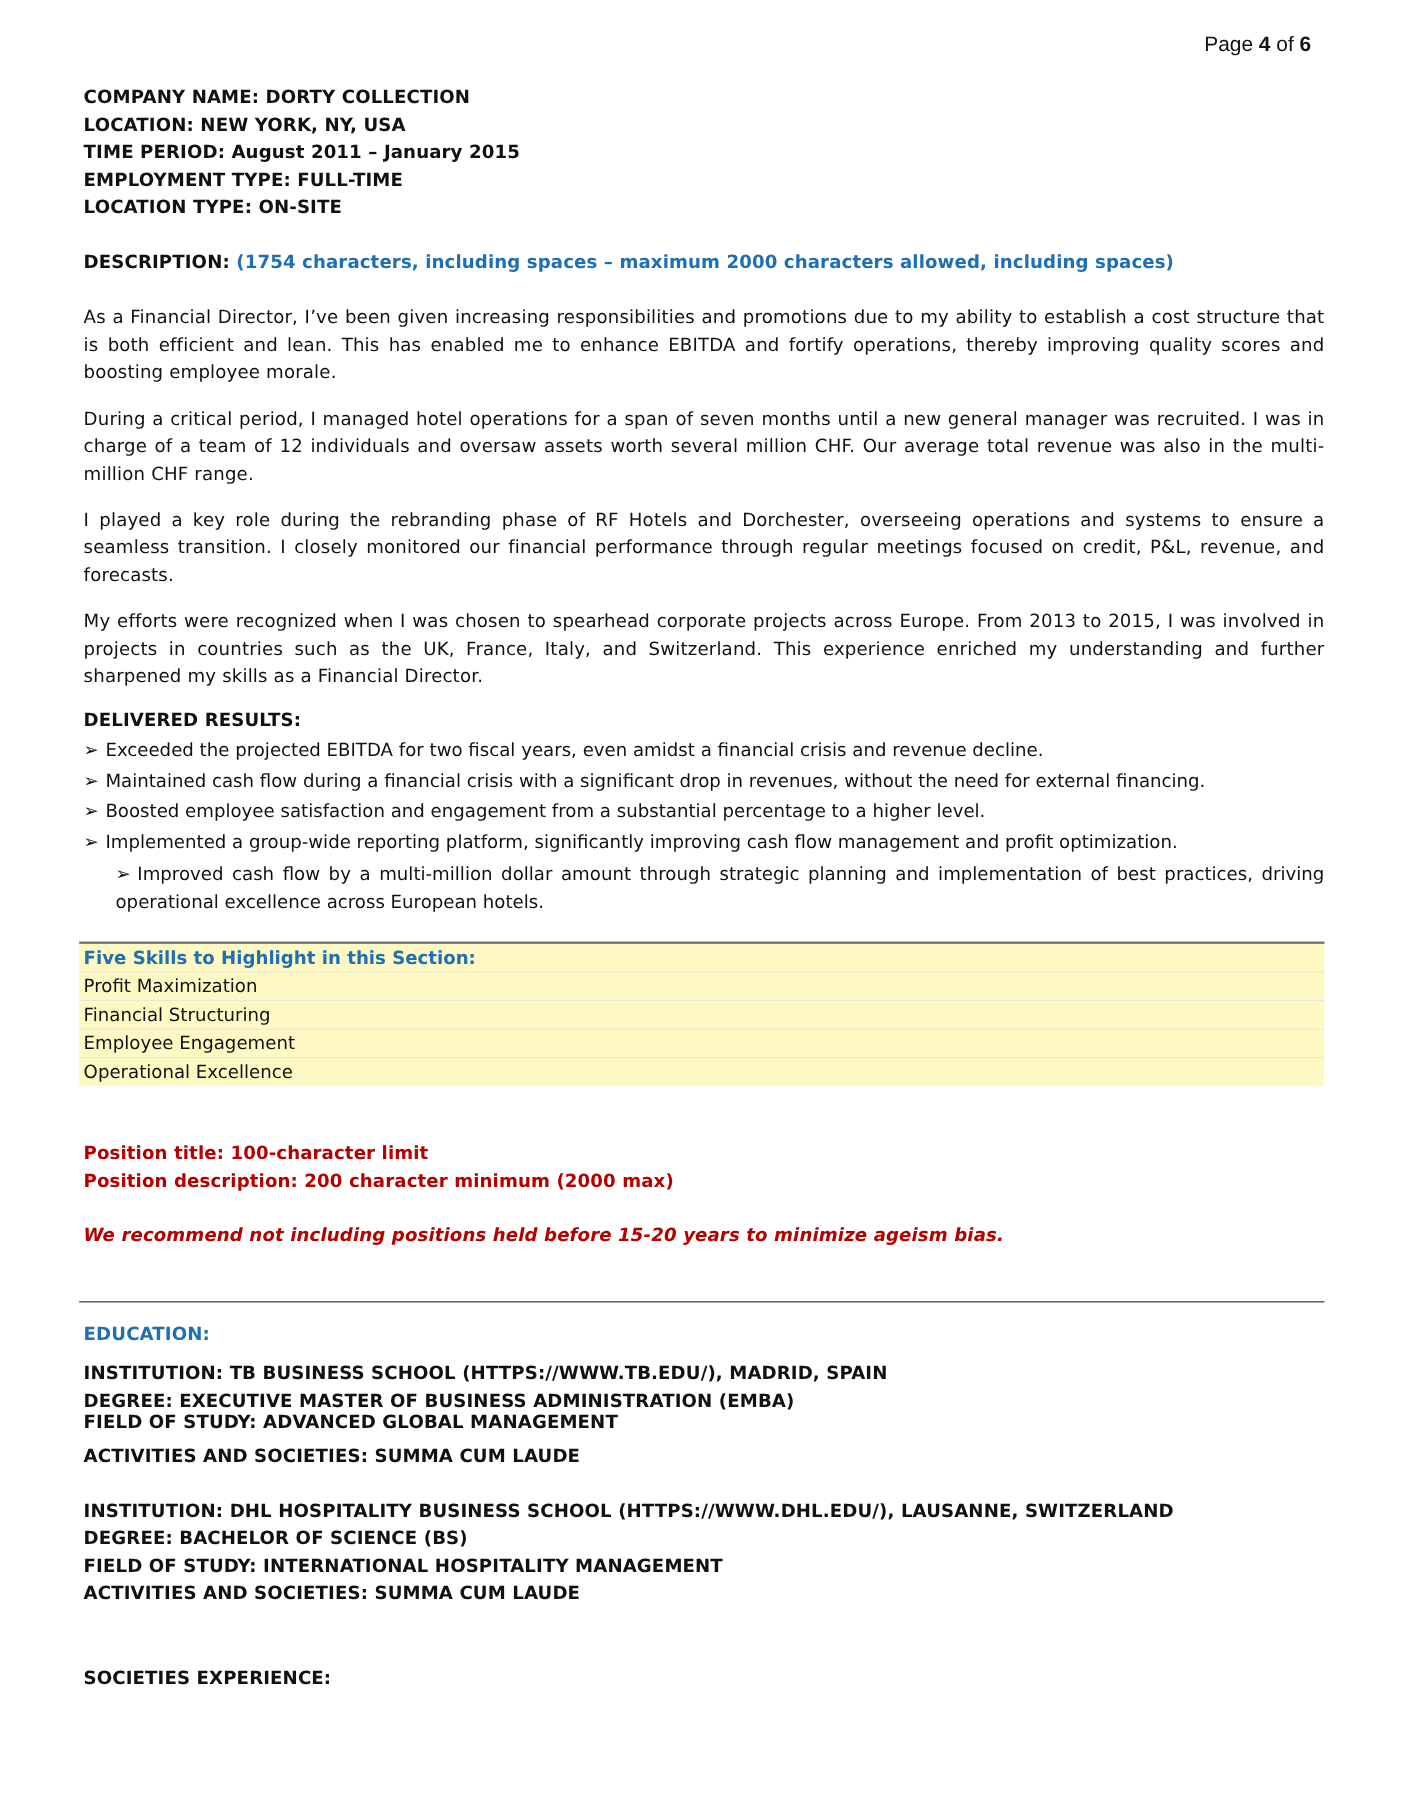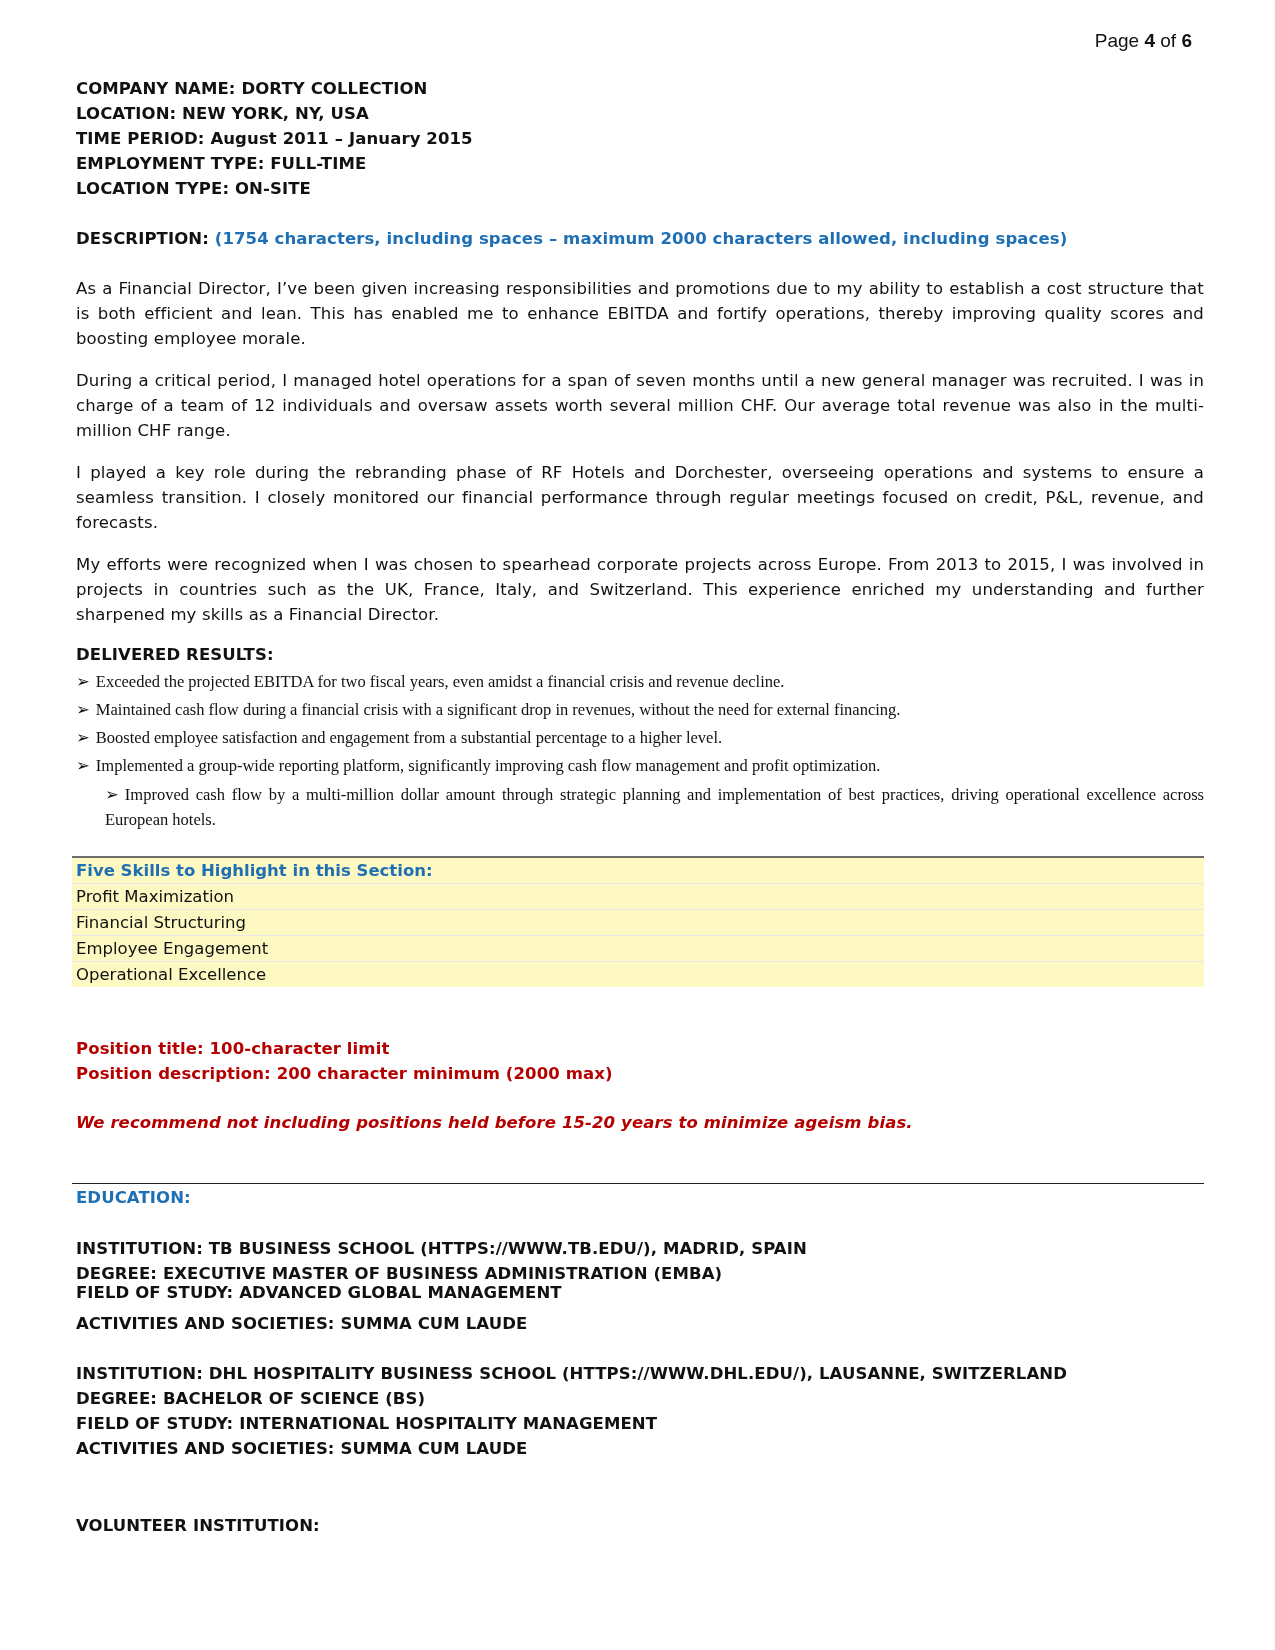--- a/index.html
+++ b/index.html
@@ -3,26 +3,26 @@
 <meta charset="utf-8">
 <style>
   html, body { margin: 0; padding: 0; background: #ffffff; }
   body { width: 1275px; height: 1650px; position: relative; overflow: hidden;
          font-family: "DejaVu Sans", sans-serif; color: #111111; }
   .page-num { position: absolute; top: 30px; right: 83px; font-family: "Liberation Sans", sans-serif;
               font-size: 19px; color: #111; }
   .page-num b { font-weight: bold; }
   .content { position: absolute; left: 76px; width: 1128px; top: 0; }
   .hdr { position: absolute; left: 0; font-size: 16.5px; font-weight: bold; letter-spacing: 0.1px; white-space: nowrap; line-height: 25px; }
-  .blue { color: #1F6FB4; }
+  .blue { color: #1F6FB4; margin-top: 15px; }
   .red { color: #B50000; }
   .para { position: absolute; left: 0; width: 1128px; font-size: 16.5px; line-height: 25px;
           text-align: justify; text-align-last: left; letter-spacing: 0.15px; }
   .bullets { position: absolute; left: 0; width: 1128px; font-size: 16.5px; line-height: 28px; }
-  .bullet { text-align: justify; text-align-last: left; font-family: Liberation Serif, serif; }
+  .bullet { text-align: justify; text-align-last: left; }
   .bullet .arrow { display: inline-block; margin-right: 6px; }
   .bullet.last { line-height: 25px; padding-top: 2px; margin-left: 29px; }
   .skills-box { position: absolute; left: -4px; width: 1132px; top: 856px; background: #fef9c3;
                 border-top: 2px solid #6b6b6b; }
   .skills-row { height: 25px; line-height: 25px; padding-left: 4px; font-size: 16.5px;
                 border-bottom: 1px solid #e6e6e6; }
   .skills-row:last-child { border-bottom: none; }
   .skills-title { font-weight: bold; color: #1F6FB4; }
   .rule { position: absolute; left: -4px; width: 1132px; height: 1px; background: #222; }
   .italic { font-style: italic; text-align: center; }
@@ -82,14 +82,14 @@
   <div class="hdr" style="top:1236px">INSTITUTION: TB BUSINESS SCHOOL (HTTPS://WWW.TB.EDU/), MADRID, SPAIN</div>
   <div class="hdr" style="top:1261px">DEGREE: EXECUTIVE MASTER OF BUSINESS ADMINISTRATION (EMBA)</div>
   <div class="hdr" style="top:1280px">FIELD OF STUDY: ADVANCED GLOBAL MANAGEMENT</div>
   <div class="hdr" style="top:1311px">ACTIVITIES AND SOCIETIES: SUMMA CUM LAUDE</div>
 
   <div class="hdr" style="top:1361px">INSTITUTION: DHL HOSPITALITY BUSINESS SCHOOL (HTTPS://WWW.DHL.EDU/), LAUSANNE, SWITZERLAND</div>
   <div class="hdr" style="top:1386px">DEGREE: BACHELOR OF SCIENCE (BS)</div>
   <div class="hdr" style="top:1411px">FIELD OF STUDY: INTERNATIONAL HOSPITALITY MANAGEMENT</div>
   <div class="hdr" style="top:1436px">ACTIVITIES AND SOCIETIES: SUMMA CUM LAUDE</div>
 
-  <div class="hdr" style="top:1513px">VOLUNTEER INSTITUTION:</div>
+  <div class="hdr" style="top:1513px">SOCIETIES EXPERIENCE:</div>
 </div>
 
 </body></html>

